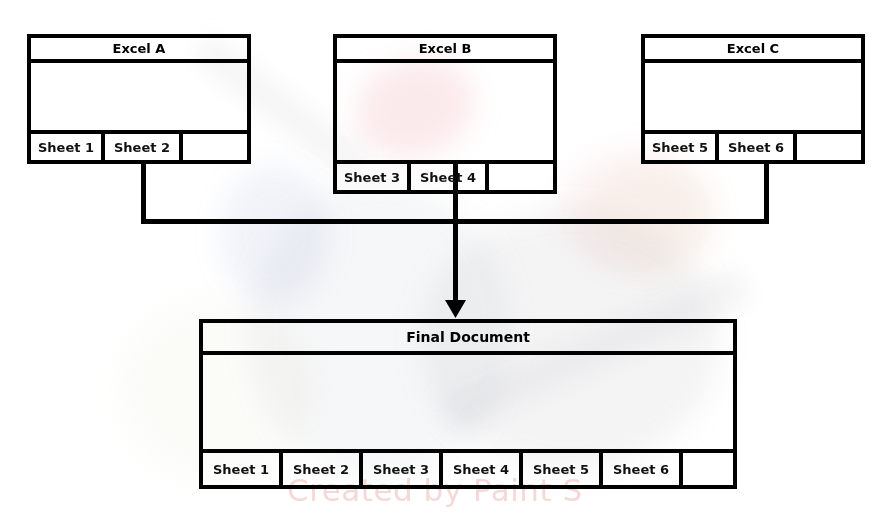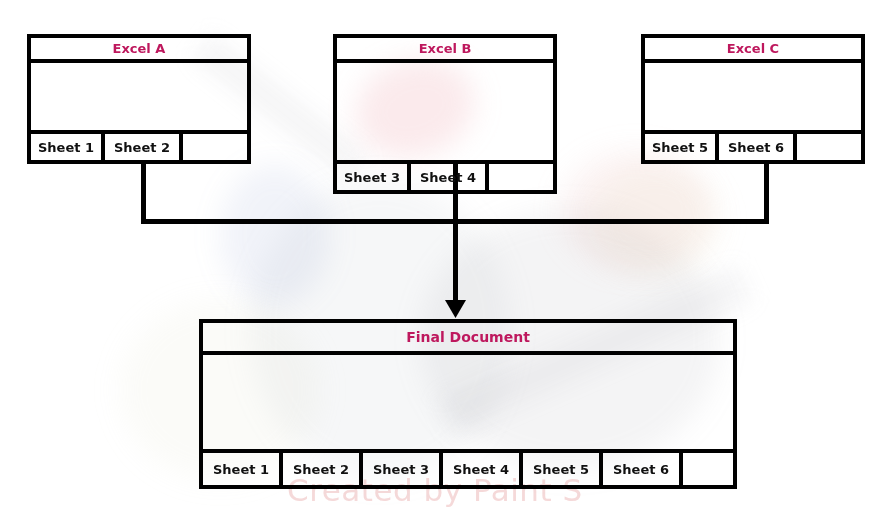--- a/index.html
+++ b/index.html
@@ -113,21 +113,21 @@
     display: flex;
     flex-direction: column;
   }
   .wb-title {
     flex: 0 0 auto;
     height: 21px;
     line-height: 21px;
     text-align: center;
     font-weight: bold;
     font-size: 13px;
-    color: #be185d;
+    color: #000000;
     border-bottom: 4px solid #000000;
     white-space: nowrap;
     overflow: hidden;
   }
   .wb-body {
     flex: 1 1 auto;
     border-bottom: 4px solid #000000;
   }
   .wb-tabs {
     flex: 0 0 auto;

